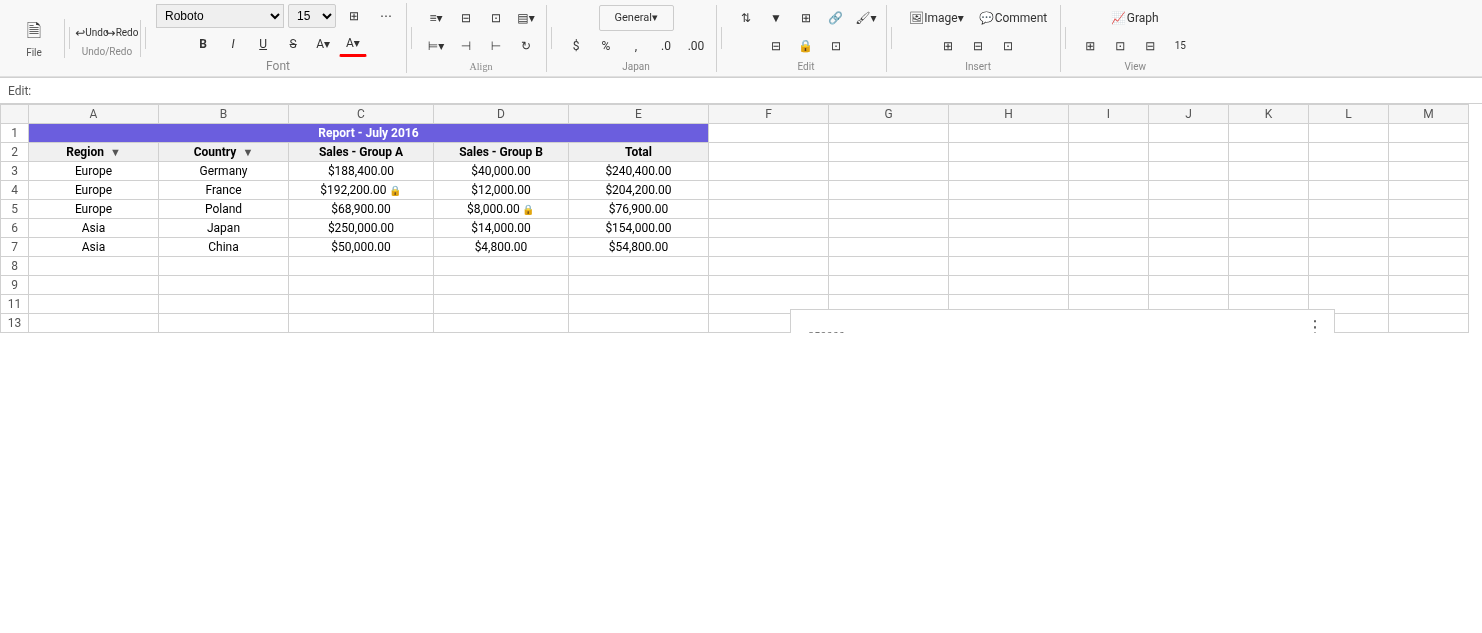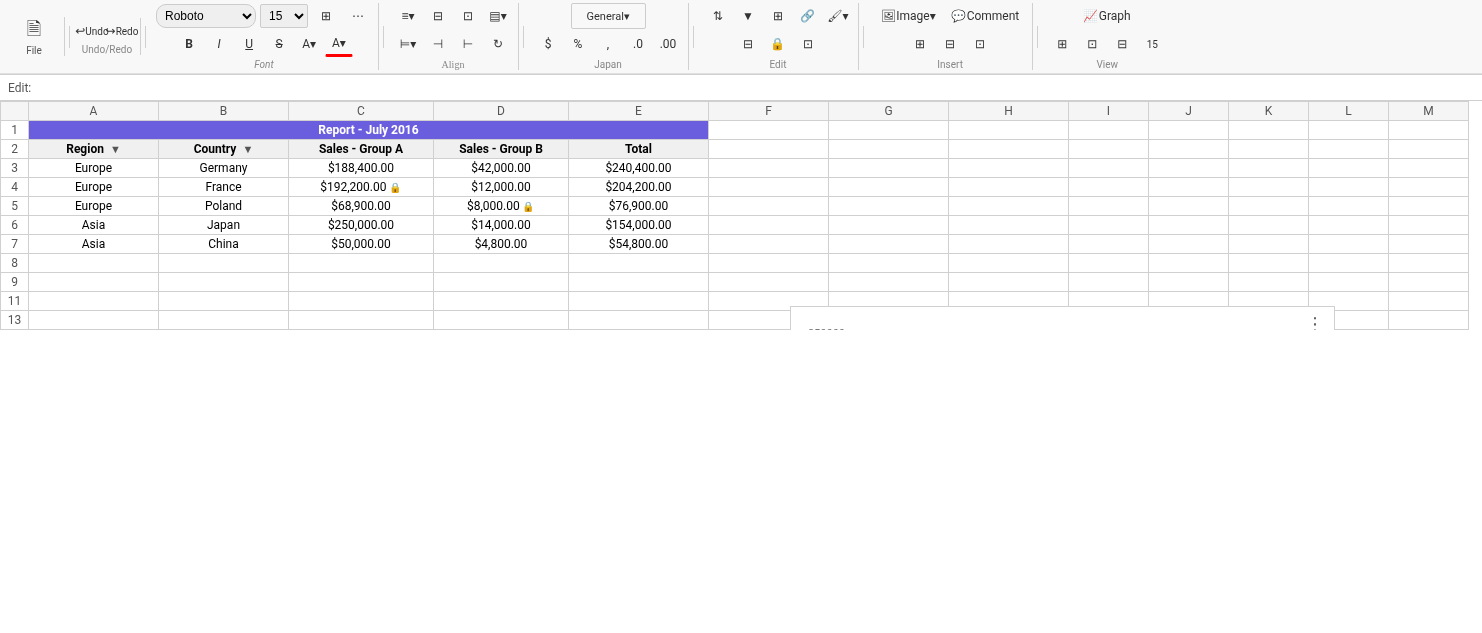--- a/index.html
+++ b/index.html
@@ -4,21 +4,21 @@
   <style>
     * { box-sizing: border-box; margin: 0; padding: 0; }
     body { font-family: 'Roboto', Arial, sans-serif; font-size: 13px; background: #fff; overflow: hidden; }
 
     
     .toolbar { border-bottom: 1px solid #d0d0d0; background: #f8f8f8; }
     .toolbar-group { display: flex; align-items: center; padding: 0 6px; border-right: 1px solid #d0d0d0; gap: 2px; }
     .toolbar-group:last-child { border-right: none; }
     .tb-btn { display: flex; align-items: center; justify-content: center; width: 28px; height: 26px; border: 1px solid transparent; border-radius: 2px; cursor: pointer; color: #333; font-size: 12px; background: transparent; }
     .tb-btn-wide { width: auto; padding: 0 6px; }
-    .font-select { width: 100px; height: 24px; border: 1px solid #ccc; border-radius: 10px; font-size: 12px; padding: 0 4px; }
+    .font-select { width: 128px; height: 24px; border: 1px solid #ccc; border-radius: 0; font-size: 12px; padding: 0 4px; }
     .font-size-select { width: 48px; height: 24px; border: 1px solid #ccc; border-radius: 2px; font-size: 12px; padding: 0 4px; }
 
     
     .edit-bar { display: flex; align-items: center; padding: 3px 8px; border-bottom: 1px solid #d0d0d0; min-height: 26px; background: #fff; font-size: 13px; }
     .edit-label { color: #555; margin-right: 8px; font-size: 12px; }
     .edit-input { flex: 1; border: none; outline: none; font-size: 13px; }
 
     table.grid { border-collapse: collapse; table-layout: fixed; }
     table.grid th, table.grid td { border: 1px solid #d0d0d0; font-size: 12px; text-align: center; padding: 2px 4px; white-space: nowrap; overflow: hidden; }
     table.grid th { background: #f5f5f5; color: #555; font-weight: normal; min-width: 24px; }
@@ -92,21 +92,21 @@
         <div class="tb-btn">⋯</div>
       </div>
       <div style="display:flex;align-items:center;gap:2px;">
         <div class="tb-btn bold">B</div>
         <div class="tb-btn" style="font-style:italic;">I</div>
         <div class="tb-btn" style="text-decoration:underline;">U</div>
         <div class="tb-btn" style="text-decoration:line-through;">S</div>
         <div class="tb-btn tb-btn-wide">A▾</div>
         <div class="tb-btn tb-btn-wide" style="border-bottom:3px solid #f00;">A▾</div>
       </div>
-      <div style="font-size:10px;color:#888;text-align:center;font-style:italic;">Font</div>
+      <div style="font-size:12px;color:#888;text-align:center;">Font</div>
     </div>
     <div class="tb-sep"></div>
 
     <div class="toolbar-group" style="flex-direction:column;gap:2px;padding:0 6px;">
       <div style="display:flex;gap:2px;">
         <div class="tb-btn">≡▾</div>
         <div class="tb-btn">⊟</div>
         <div class="tb-btn">⊡</div>
         <div class="tb-btn">▤▾</div>
       </div>
@@ -258,21 +258,21 @@
         <td></td>
         <td></td>
         <td></td>
       </tr>
 
       <tr>
         <td class="row-num">3</td>
         <td class="align-center">Europe</td>
         <td class="align-center">Germany</td>
         <td class="align-right">$188,400.00</td>
-        <td class="align-right">$42,000.00</td>
+        <td class="align-right">$40,000.00</td>
         <td class="align-right">$240,400.00</td>
         <td></td>
           <td></td>
           <td></td>
           <td></td>
           <td></td>
           <td></td>
           <td></td>
           <td></td>
       </tr>

